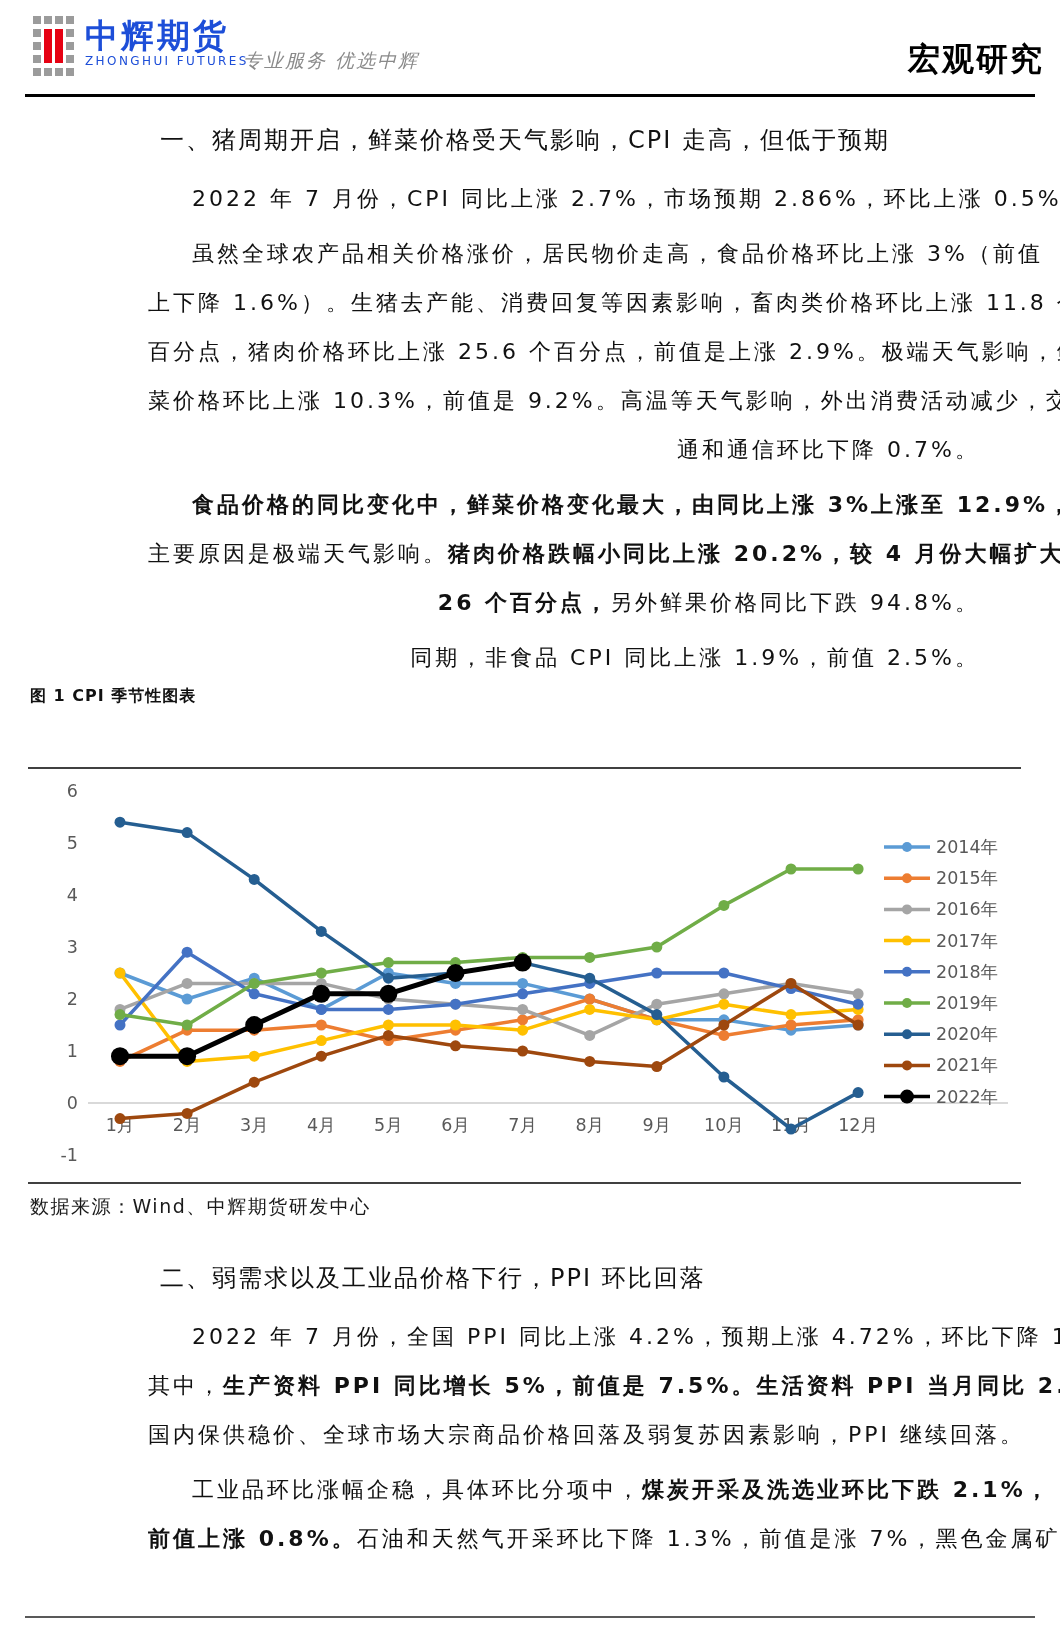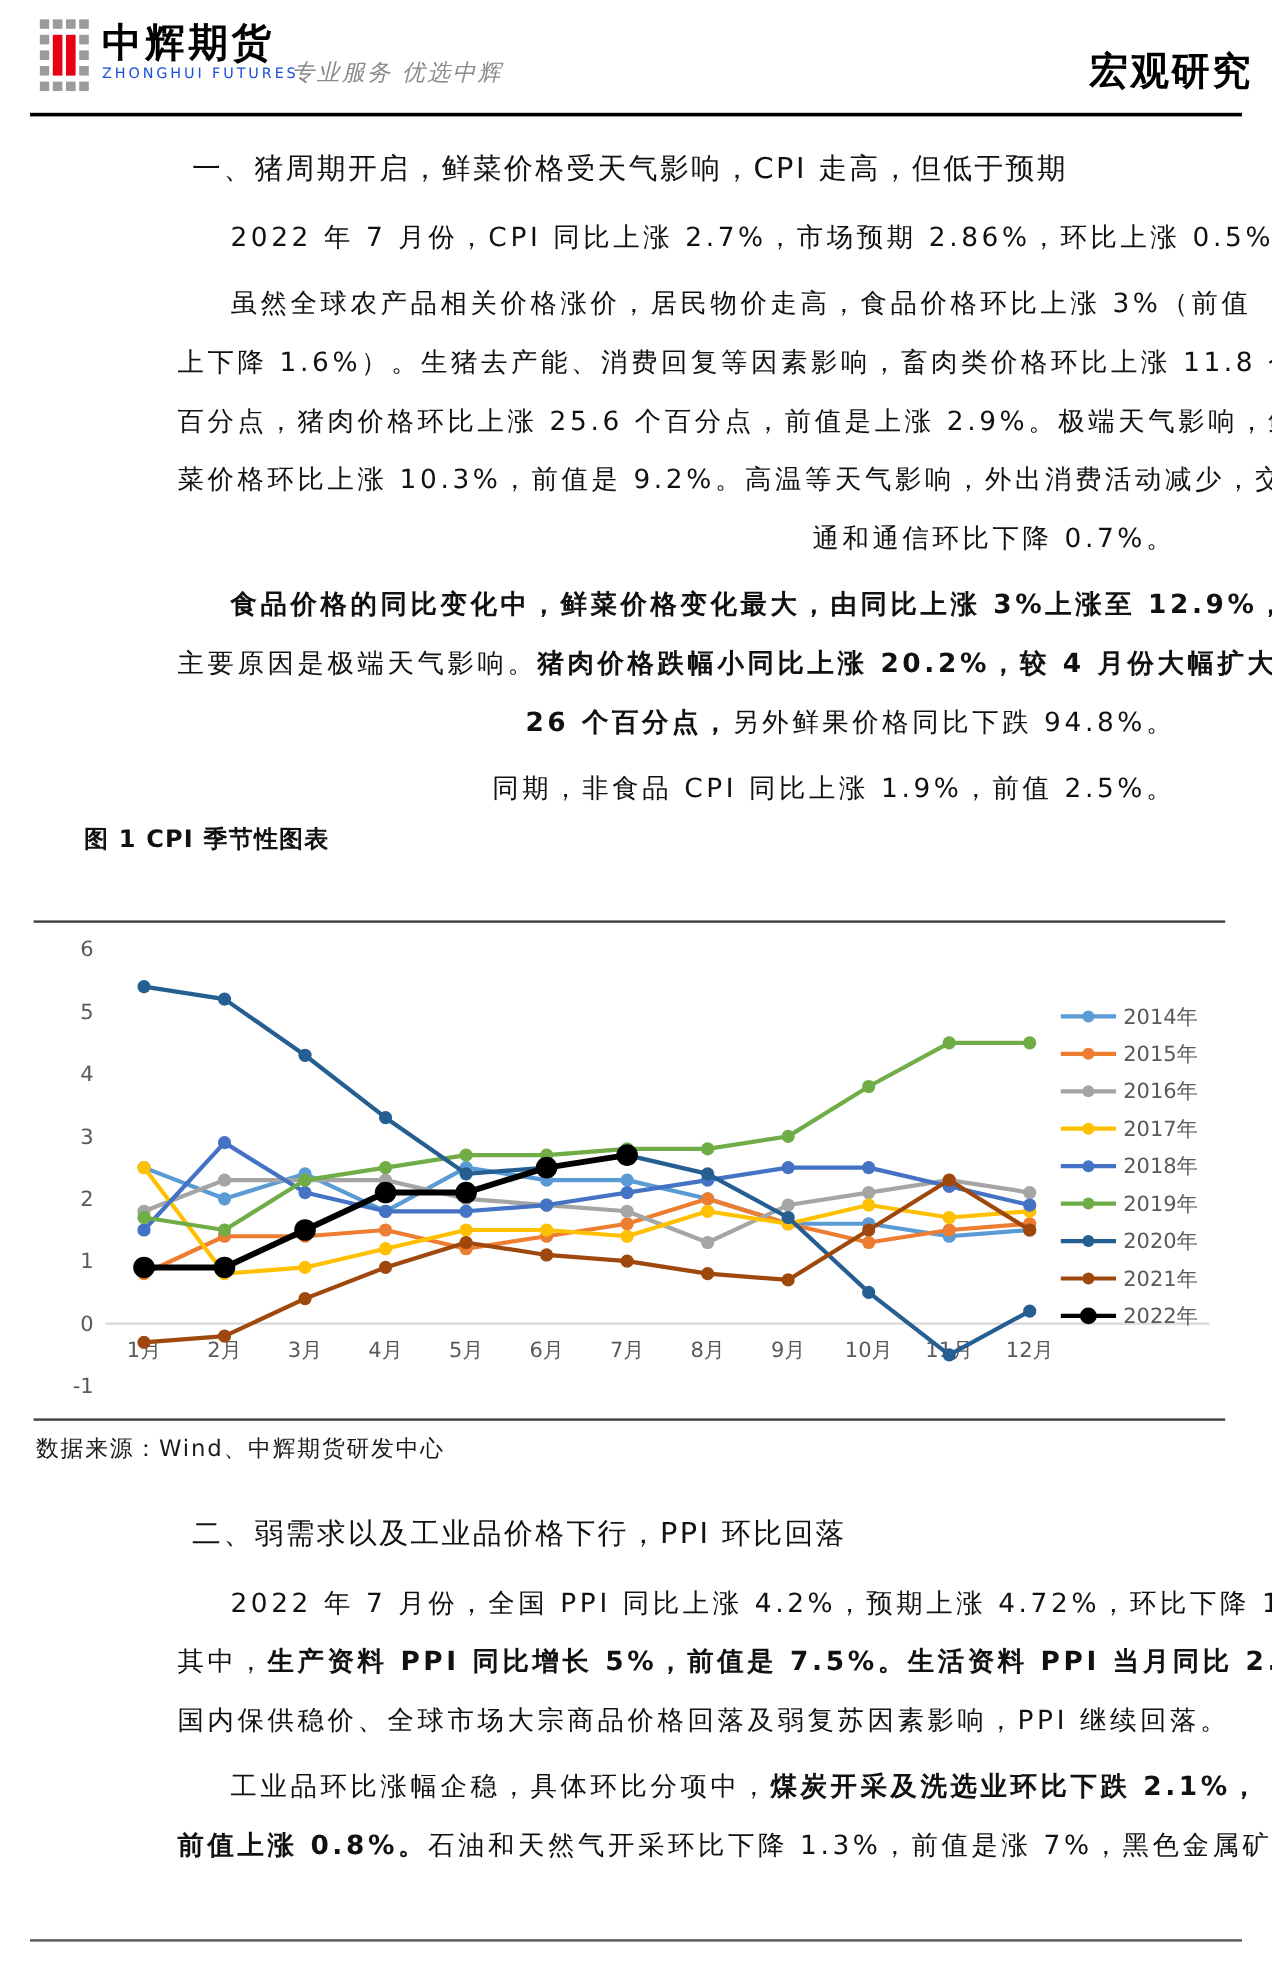--- a/index.html
+++ b/index.html
@@ -1,21 +1,21 @@
 <!DOCTYPE html>
 <html><head>
 <meta charset="utf-8">
 <style>
   html,body{margin:0;padding:0;background:#ffffff;}
   .page{position:relative;width:1060px;height:1638px;background:#fff;overflow:hidden;
         font-family:"DejaVu Sans",sans-serif;color:#111;}
   
   .logo-mark{position:absolute;left:33px;top:16px;}
   .brand{position:absolute;left:85px;top:18px;color:#8a8a8a;}
-  .brand-cn{font-size:33px;font-weight:bold;letter-spacing:3px;line-height:36px;color:#000000;}
+  .brand-cn{font-size:33px;font-weight:bold;letter-spacing:3px;line-height:36px;color:#1d4ed8;}
   .brand-en{font-size:12px;letter-spacing:2.4px;line-height:14px;color:#1d4ed8;}
   .slogan{position:absolute;left:243px;top:48px;font-size:19px;letter-spacing:2px;
           font-style:italic;font-family:"DejaVu Serif",serif;color:#8a8a8a;font-weight:normal;}
   .doc-type{position:absolute;right:16px;top:38px;font-size:32px;font-weight:bold;letter-spacing:2px;color:#000;}
   .rule{position:absolute;background:#000;}
   .rule-top{left:25px;top:94px;width:1010px;height:3px;}
   .chart-border{position:absolute;left:28px;width:993px;height:2px;background:#404040;}
   .chart-border-top{top:767px;}
   .chart-border-bottom{top:1182px;}
   .rule-footer{left:25px;top:1616px;width:1010px;height:2px;background:#595959;}
@@ -23,21 +23,21 @@
   .section{position:absolute;left:148px;width:832px;font-size:22px;letter-spacing:3px;line-height:49px;}
   .sec-heading{font-size:24px;font-weight:normal;letter-spacing:2px;line-height:44px;margin:0 0 12px 0;padding-left:12px;white-space:nowrap;}
   .sec1{top:118px;}
   .sec2{top:1256px;}
   .para{margin:0;}
   .para + .para{margin-top:6px;text-align:right;}
   .pline{white-space:nowrap;}
   .pline.indent{padding-left:44px;}
   .b{font-weight:bold;}
   
-  .fig-caption{position:absolute;left:30px;top:686px;font-size:20px;font-weight:bold;letter-spacing:1px;margin-left:40px;}
+  .fig-caption{position:absolute;left:30px;top:686px;font-size:16px;font-weight:bold;letter-spacing:1px;}
   .chart-svg{position:absolute;left:0;top:768px;}
   .source-note{position:absolute;left:30px;top:1194px;font-size:19px;letter-spacing:1.5px;color:#1a1a1a;}
 </style>
 </head>
 <body>
 
 <div class="page">
 
   <div class="logo-mark">
     <svg width="42" height="60" viewBox="0 0 42 60">

